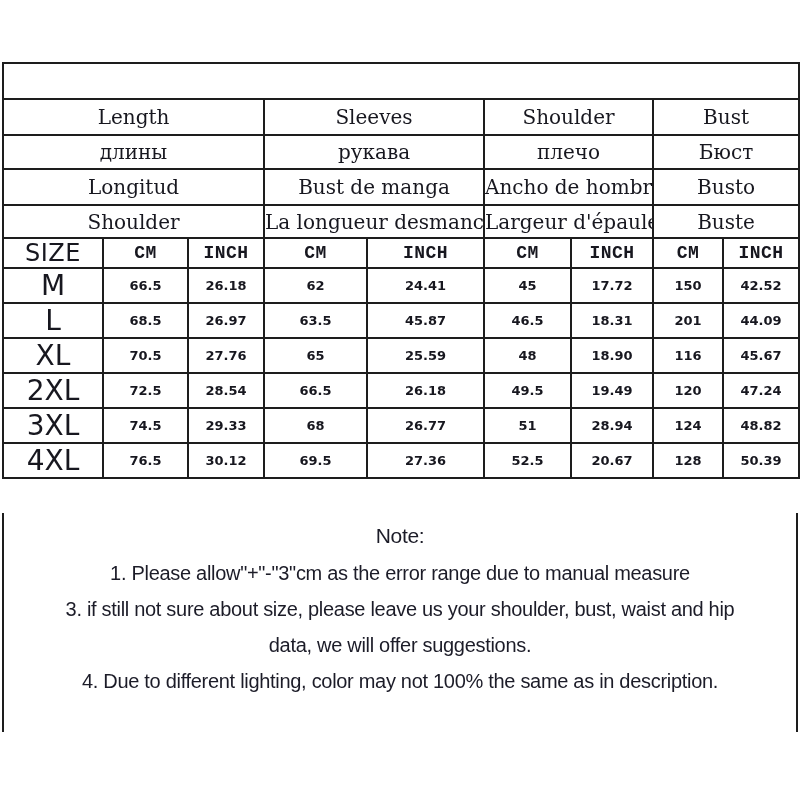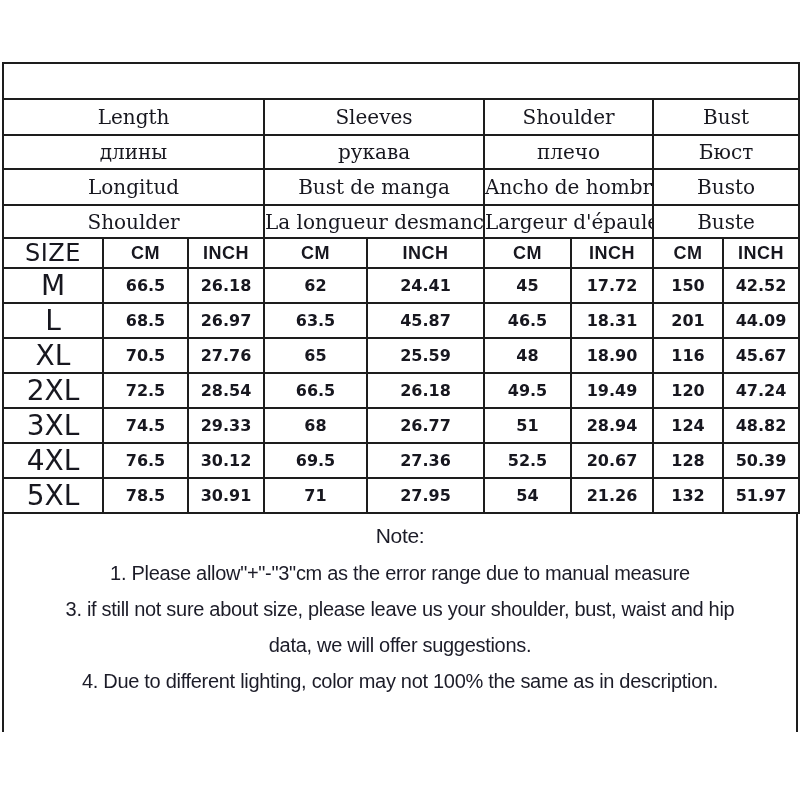--- a/index.html
+++ b/index.html
@@ -30,33 +30,33 @@
   td.lang{
     font-family:"DejaVu Serif", serif;
     font-size:20px;
   }
   td.size-col-head{
     font-family:"DejaVu Sans", sans-serif;
     font-size:24px;
     letter-spacing:0.5px;
   }
   td.unit-head{
-    font-family:Liberation Sans, sans-serif;
+    font-family:Liberation Mono, monospace;
     font-weight:bold;
     font-size:18px;
     letter-spacing:0.5px;
   }
   td.size-name{
     font-family:"DejaVu Sans", sans-serif;
     font-size:28px;
   }
   td.num{
     font-family:"DejaVu Sans", sans-serif;
     font-weight:bold;
-    font-size:16px;
+    font-size:13px;
   }
   .notes{
     position:absolute;left:2px;top:513px;
     width:792px;height:219px;
     border-left:2px solid #1d1d1d;
     border-right:2px solid #1d1d1d;
     text-align:center;
     font-family:Liberation Sans, sans-serif;
     font-size:20px;
     letter-spacing:-0.3px;
@@ -198,31 +198,20 @@
       <td class="num">76.5</td>
       <td class="num">30.12</td>
       <td class="num">69.5</td>
       <td class="num">27.36</td>
       <td class="num">52.5</td>
       <td class="num">20.67</td>
       <td class="num">128</td>
       <td class="num">50.39</td>
     </tr>
 
-    <tr style="height:35px">
-      <td class="size-name">5XL</td>
-      <td class="num">78.5</td>
-      <td class="num">30.91</td>
-      <td class="num">71</td>
-      <td class="num">27.95</td>
-      <td class="num">54</td>
-      <td class="num">21.26</td>
-      <td class="num">132</td>
-      <td class="num">51.97</td>
-    </tr>
   </tbody>
     </table>
 
   <div class="notes">
     <div class="note-title">Note:</div>
     <div class="note-line">1. Please allow"+"-"3"cm as the error range due to manual measure</div>
     <div class="note-line">3. if still not sure about size, please leave us your shoulder, bust, waist and hip</div>
     <div class="note-line">data, we will offer suggestions.</div>
     <div class="note-line">4. Due to different lighting, color may not 100% the same as in description.</div>
   </div>

